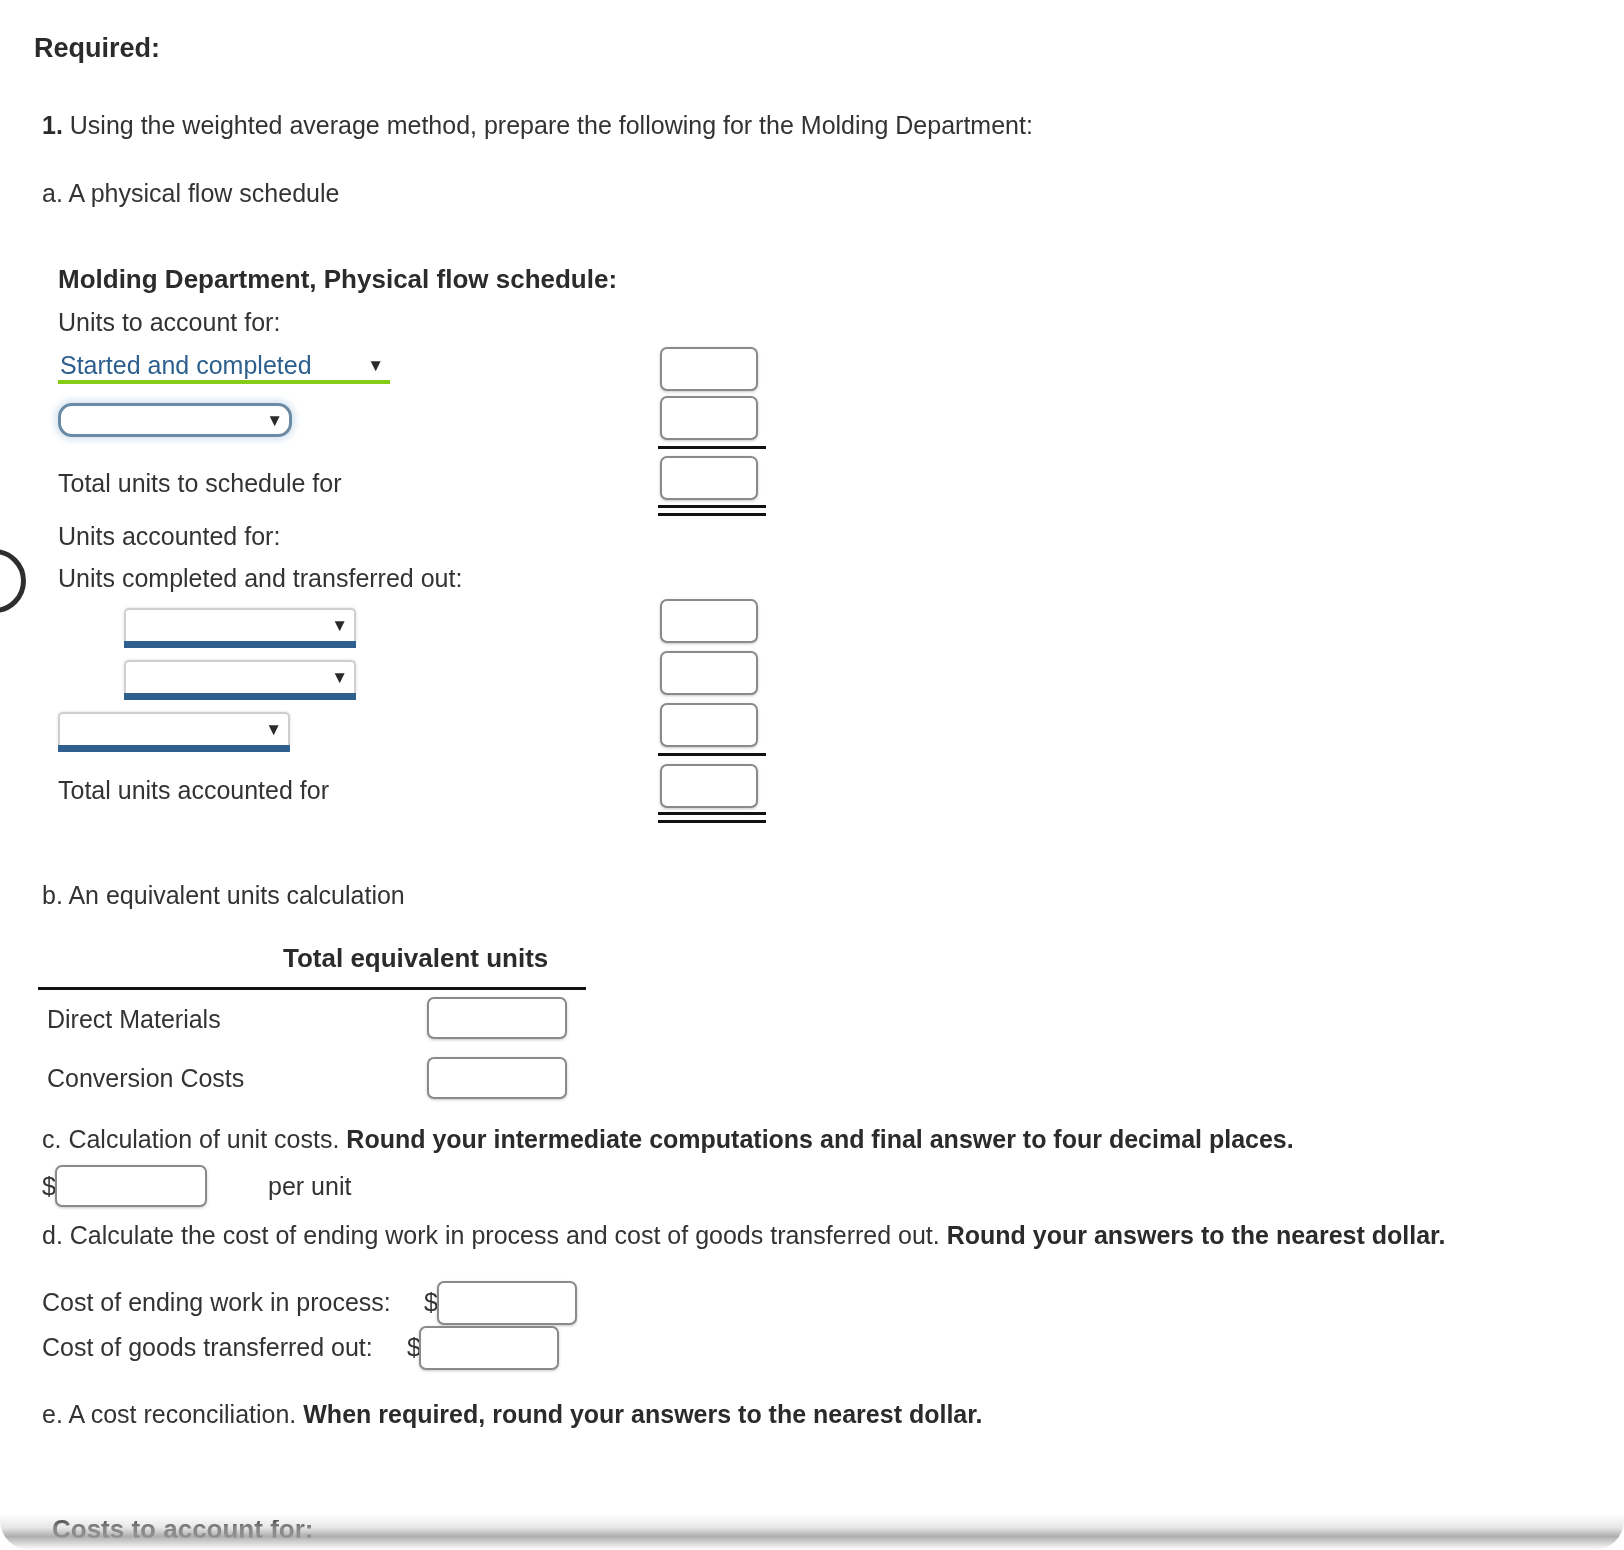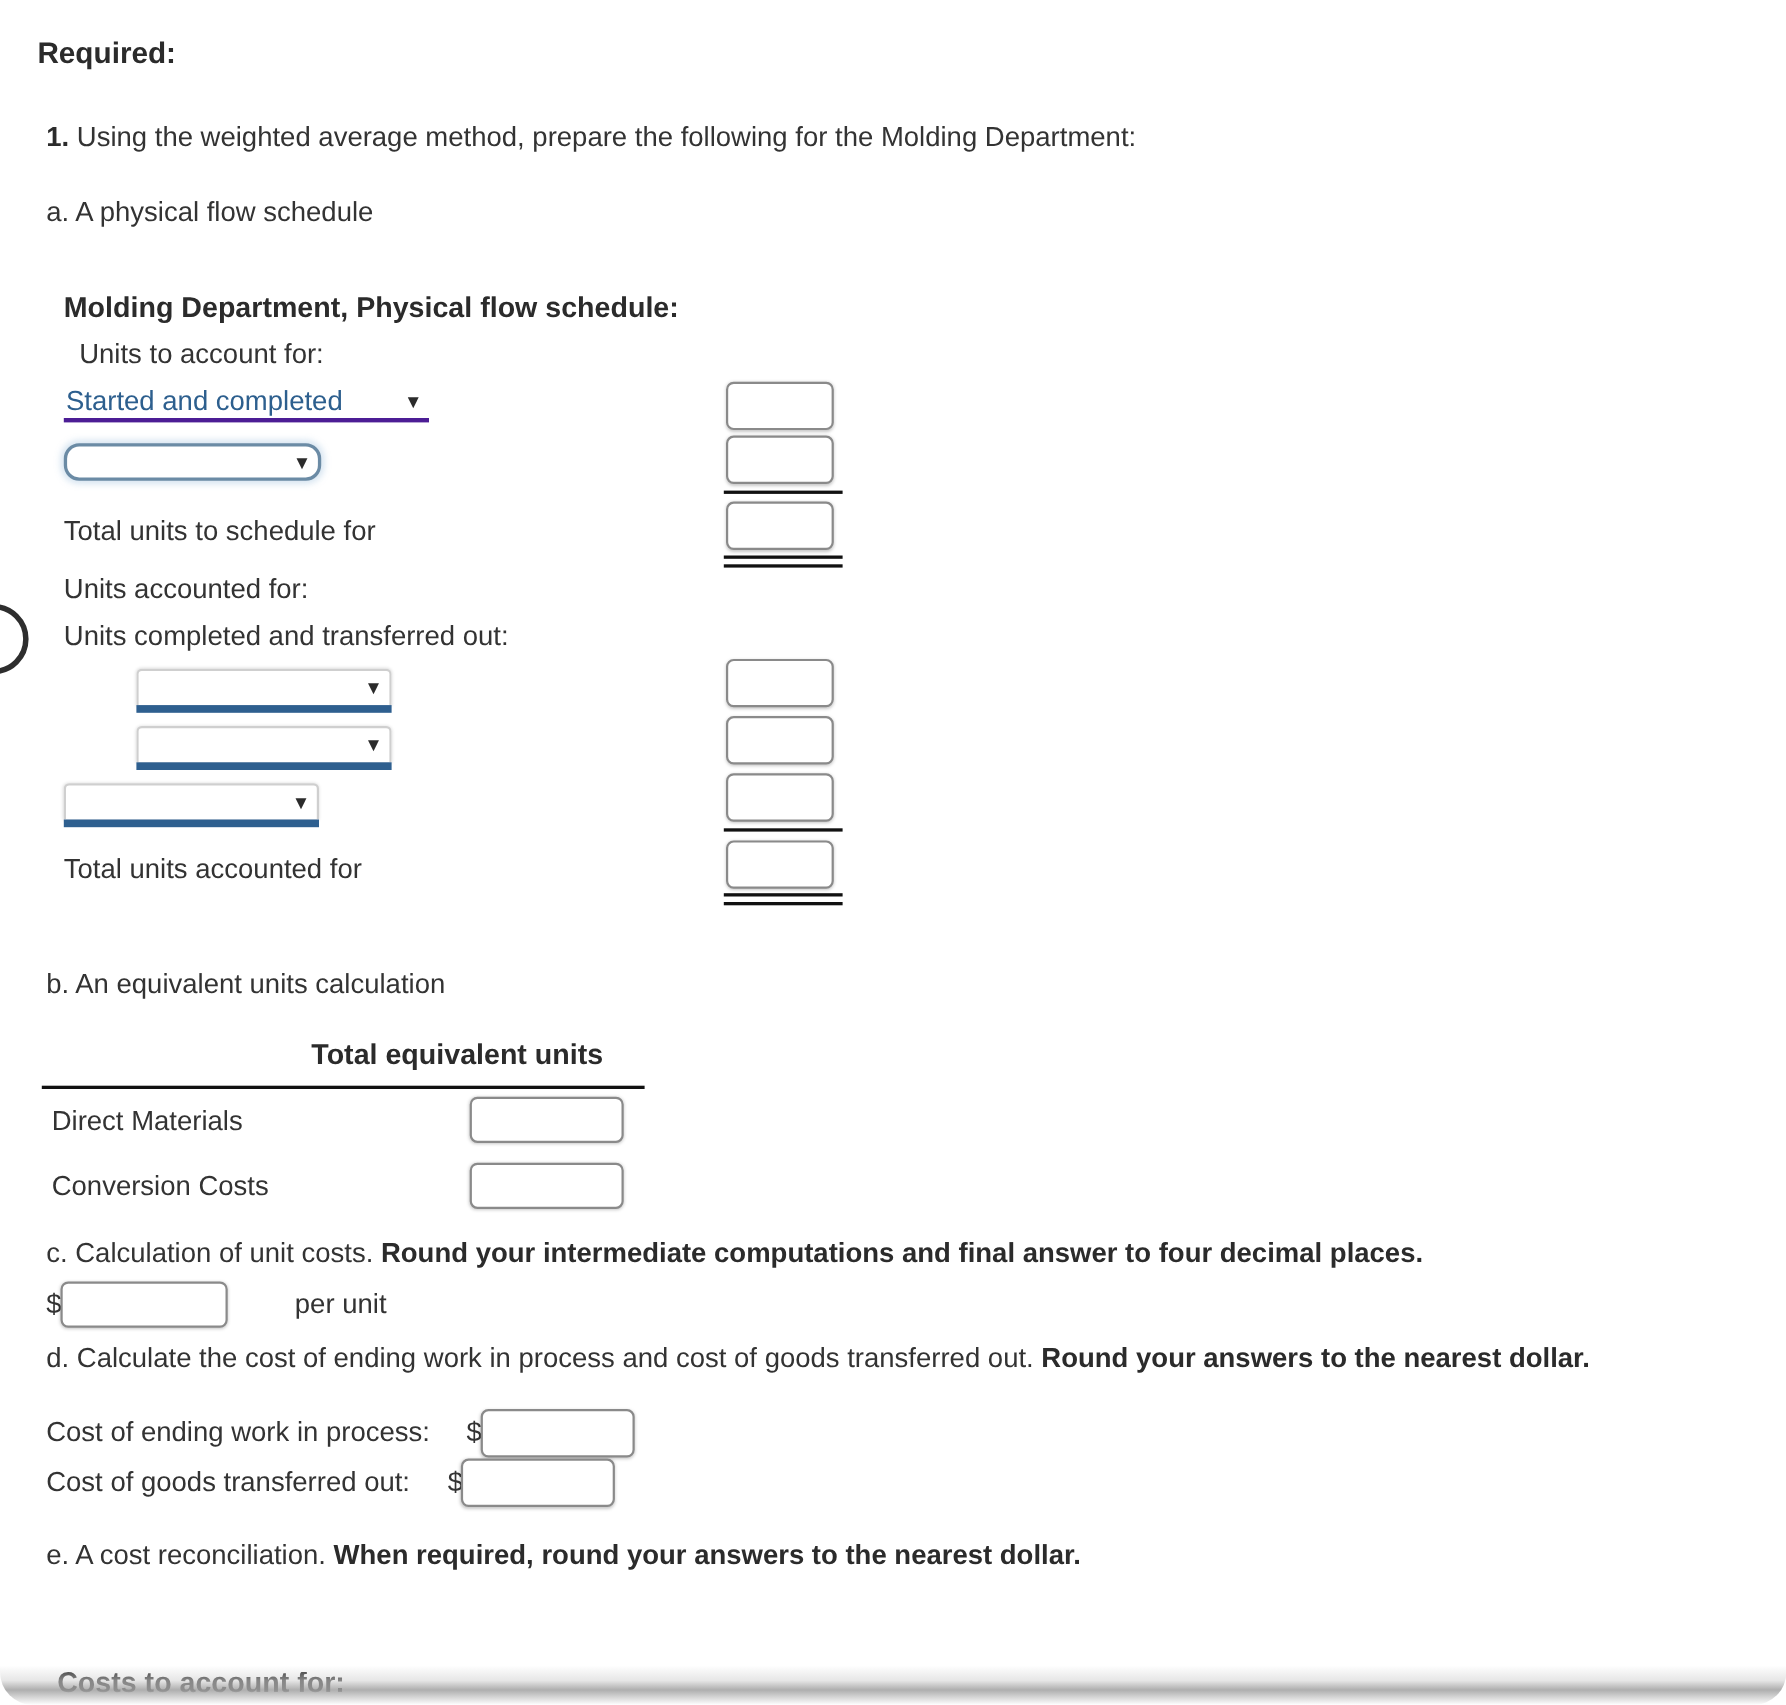--- a/index.html
+++ b/index.html
@@ -77,21 +77,21 @@
     background: #ffffff;
     font-family: "Liberation Sans", sans-serif;
     font-size: 25px;
     display: flex;
     align-items: center;
     cursor: pointer;
   }
   
   .sel.typeA {
     border: none;
-    border-bottom: 4px solid #4c1d95;
+    border-bottom: 4px solid #84cc16;
     color: #2d5f8e;
     padding-left: 2px;
   }
   .sel.typeA .caret { color: #2b2b2b; }
 
   
   .sel.typeB {
     border: 3px solid #6b8ba5;
     border-radius: 14px;
     box-shadow: 0 0 6px 3px rgba(140,180,215,0.35);
@@ -172,21 +172,21 @@
 
   <div class="txt" style="left:42px; top:110px;">
     <span class="b-inline">1.</span>
     <span>Using the weighted average method, prepare the following for the Molding Department:</span>
   </div>
 
   <div class="txt" style="left:42px; top:178px;">a. A physical flow schedule</div>
 
   <div class="txt bold" style="left:58px; top:264px; font-size:26px;">Molding Department, Physical flow schedule:</div>
 
-  <div class="txt" style="left:72px; top:307px;">Units to account for:</div>
+  <div class="txt" style="left:58px; top:307px;">Units to account for:</div>
 
   <div class="sel typeA" style="left:58px; top:350px; width:332px; height:34px;">
     <span class="label">Started and completed</span>
     <span class="caret">▼</span>
   </div>
   <input class="abox num" style="left: 660px; top: 347px;" type="text" value="">
 
   <div class="sel typeB" style="left:58px; top:403px; width:234px; height:34px;">
     <span class="label"></span>
     <span class="caret">▼</span>

